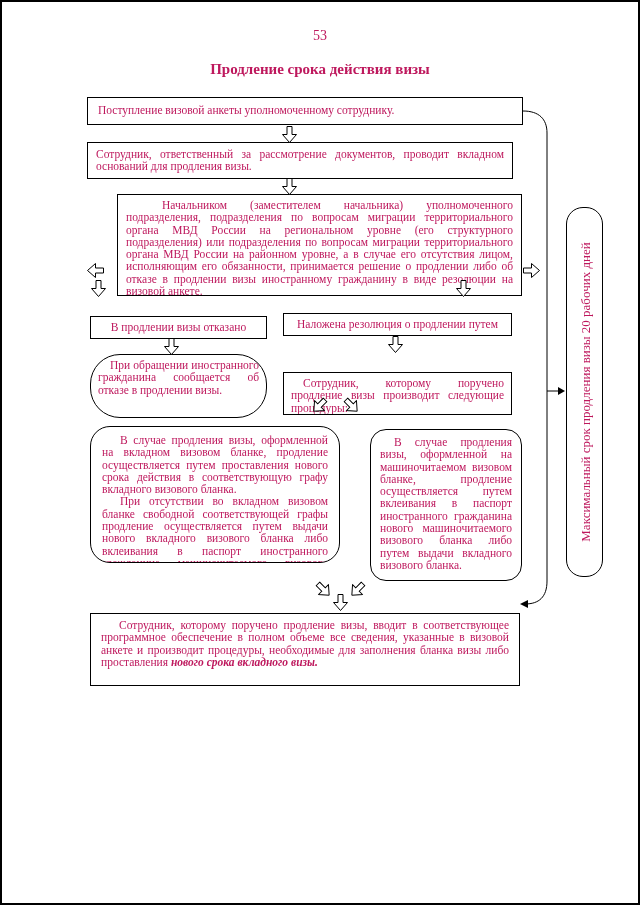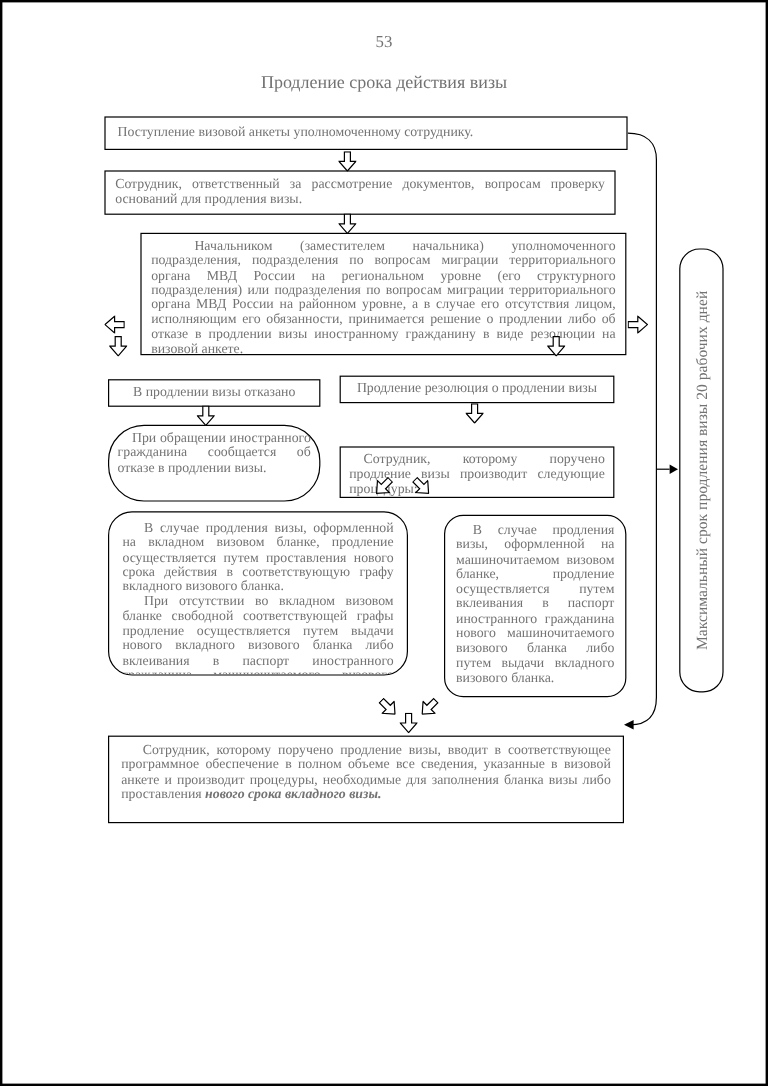--- a/index.html
+++ b/index.html
@@ -1,19 +1,19 @@
 <!DOCTYPE html>
 <html><head>
 <meta charset="utf-8">
 <style>
   html,body{margin:0;padding:0;background:#fff;}
   .page{position:relative;width:640px;height:905px;background:#fff;border:2px solid #000;box-sizing:border-box;
-        font-family:"Liberation Serif","DejaVu Serif",serif;color:#737373;overflow:hidden;}
+        font-family:"Liberation Serif","DejaVu Serif",serif;color:#be185d;overflow:hidden;}
   .page-number{position:absolute;top:26px;left:0;width:100%;text-align:center;font-size:14px;}
-  .doc-title{position:absolute;top:59px;left:0;width:100%;text-align:center;font-size:15px;font-weight:normal;}
+  .doc-title{position:absolute;top:59px;left:0;width:100%;text-align:center;font-size:15px;font-weight:bold;}
   .box{position:absolute;border:1px solid #000;background:#fff;box-sizing:border-box;
        font-size:11.5px;line-height:1.07;overflow:hidden;}
   .just{text-align:justify;}
   .ctr{text-align:center;}
   .box p{margin:0;}
   #box-step1{left:85px;top:95px;width:436px;height:28px;padding:6px 10px 11px;}
   #box-step2{left:85px;top:140px;width:426px;height:37px;padding:5px 8px 0;}
   #box-step3{left:115px;top:192px;width:405px;height:102px;padding:4px 8px 0;}
   #box-step3 p{text-indent:36px;}
   #box-refused{left:88px;top:314px;width:177px;height:23px;padding:4px 4px 0;}
@@ -49,33 +49,33 @@
     <polygon points="526,598 518,602 526,606" fill="#000"></polygon>
     <line x1="545" y1="389" x2="556" y2="389" stroke="#000" stroke-width="1"></line>
     <polygon points="556,385 563,389 556,393" fill="#000"></polygon>
   </svg>
 
   <div class="box" id="box-step1">
     <p>Поступление визовой анкеты уполномоченному сотруднику.</p>
   </div>
 
   <div class="box just" id="box-step2">
-    <p>Сотрудник, ответственный за рассмотрение документов, вопросам проверку оснований для продления визы.</p>
+    <p>Сотрудник, ответственный за рассмотрение документов, проводит вкладном оснований для продления визы.</p>
   </div>
 
   <div class="box just" id="box-step3">
     <p>Начальником (заместителем начальника) уполномоченного подразделения, подразделения по вопросам миграции территориального органа МВД России на региональном уровне (его структурного подразделения) или подразделения по вопросам миграции территориального органа МВД России на районном уровне, а в случае его отсутствия лицом, исполняющим его обязанности, принимается решение о продлении либо об отказе в продлении визы иностранному гражданину в виде резолюции на визовой анкете.</p>
   </div>
 
   <div class="box ctr" id="box-refused">
     <p>В продлении визы отказано</p>
   </div>
 
   <div class="box ctr" id="box-approved">
-    <p>Продление резолюция о продлении визы</p>
+    <p>Наложена резолюция о продлении путем</p>
   </div>
 
   <div class="box just" id="box-refused-note">
     <p>При обращении иностранного гражданина сообщается об отказе в продлении визы.</p>
   </div>
 
   <div class="box just" id="box-approved-note">
     <p>Сотрудник, которому поручено продление визы производит следующие процедуры:</p>
   </div>
 

